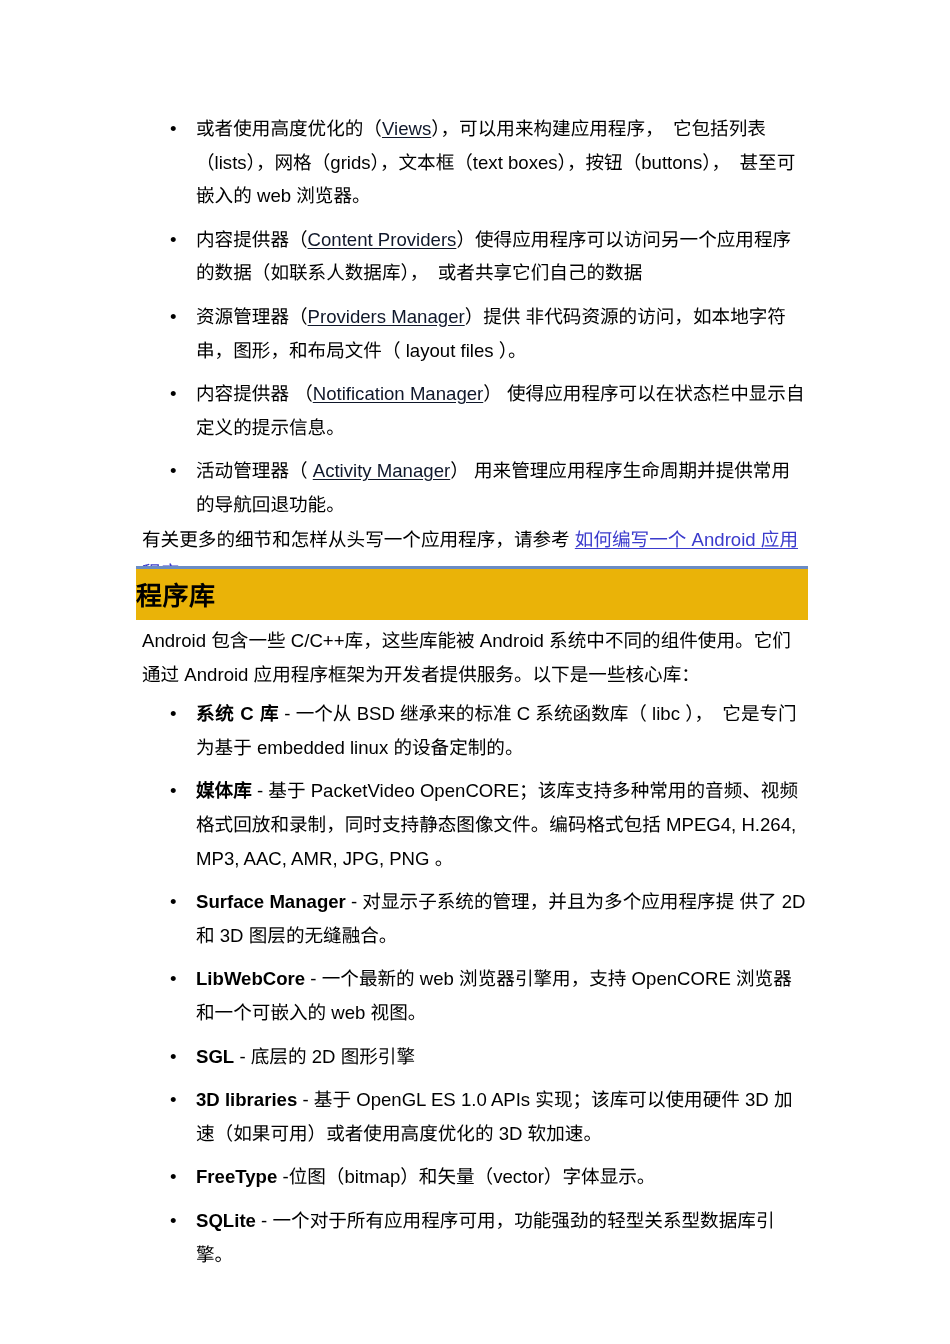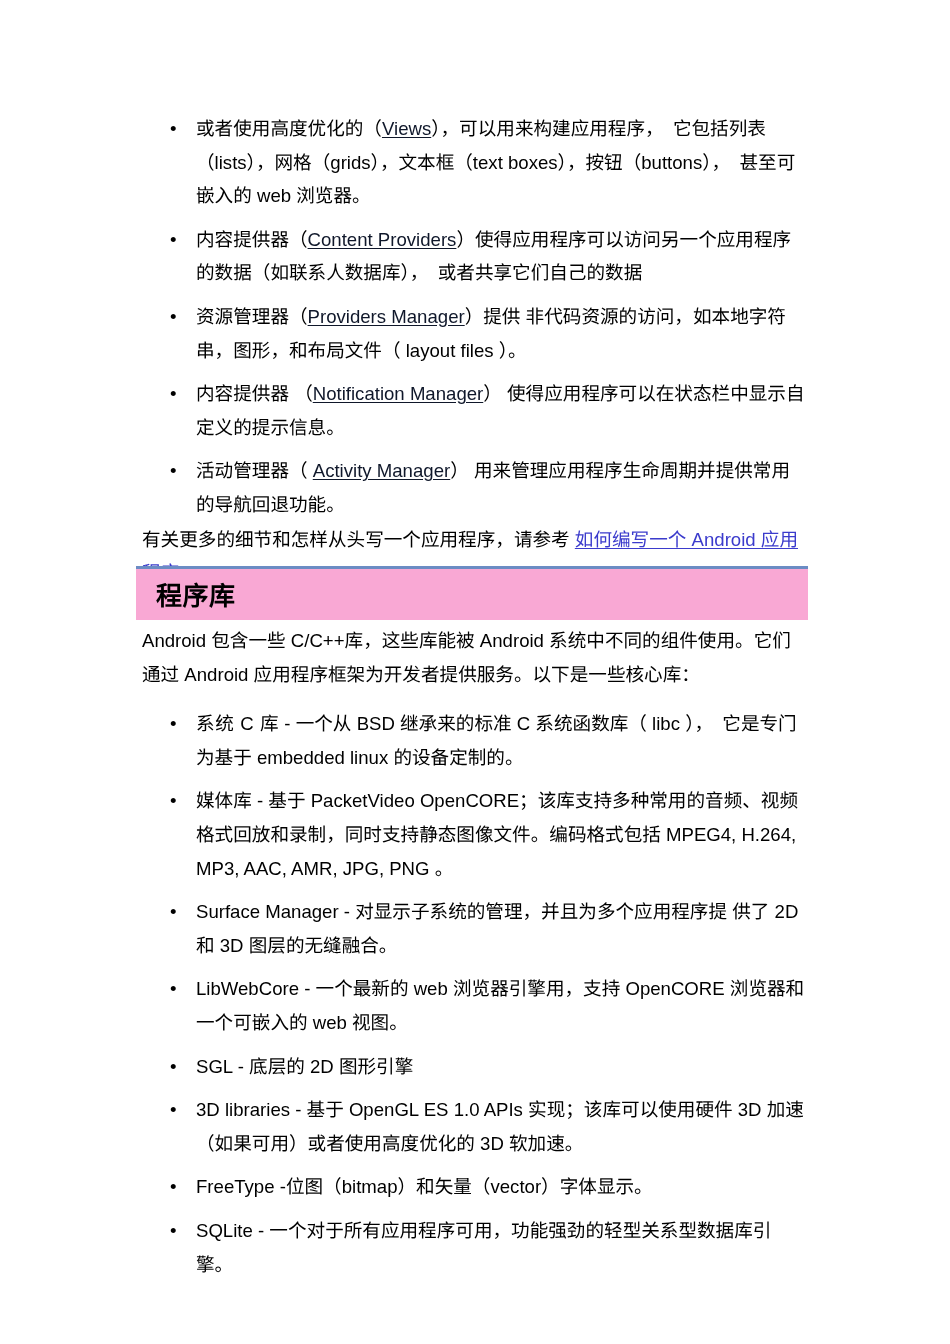--- a/index.html
+++ b/index.html
@@ -66,61 +66,61 @@
     color: #0f172a;
     text-decoration: underline;
     text-underline-offset: 2px;
   }
   .lnk-purple {
     color: #3b3bcc;
     text-decoration: underline;
     text-underline-offset: 2px;
   }
 
-  .bold { font-weight: normal; }
+  .bold { font-weight: bold; }
 
   
   p.para {
     margin: 0;
     font-size: 18.6px;
     line-height: 33.6px;
     color: #000;
   }
   p.para.after-list { margin-top: 1px; }
 
   
   .heading-block {
     position: absolute;
     left: 136px;
     top: 566px;
     width: 672px;
-    background: #f9a8d4;
+    background: #eab308;
     border-top: 3px solid #6b8cc4;
     box-sizing: border-box;
-    padding: 11px 10px 8px 20px;
+    padding: 11px 10px 8px 0;
   }
   .heading-block h2 {
     margin: 0;
     font-size: 26px;
     line-height: 32px;
     font-weight: bold;
     color: #000;
     letter-spacing: .5px;
   }
 
   
   .lower {
     position: absolute;
     left: 142px;
     top: 624px;
     width: 666px;
   }
 
   .intro-para {
-    margin: 0 0 16px 0;
+    margin: 0 0 6px 0;
     font-size: 18.6px;
     line-height: 33.6px;
     color: #000;
   }
 
   .lib-list > li { margin-bottom: 9px; }
 
   
   .sp { letter-spacing: .6px; }
 </style>

